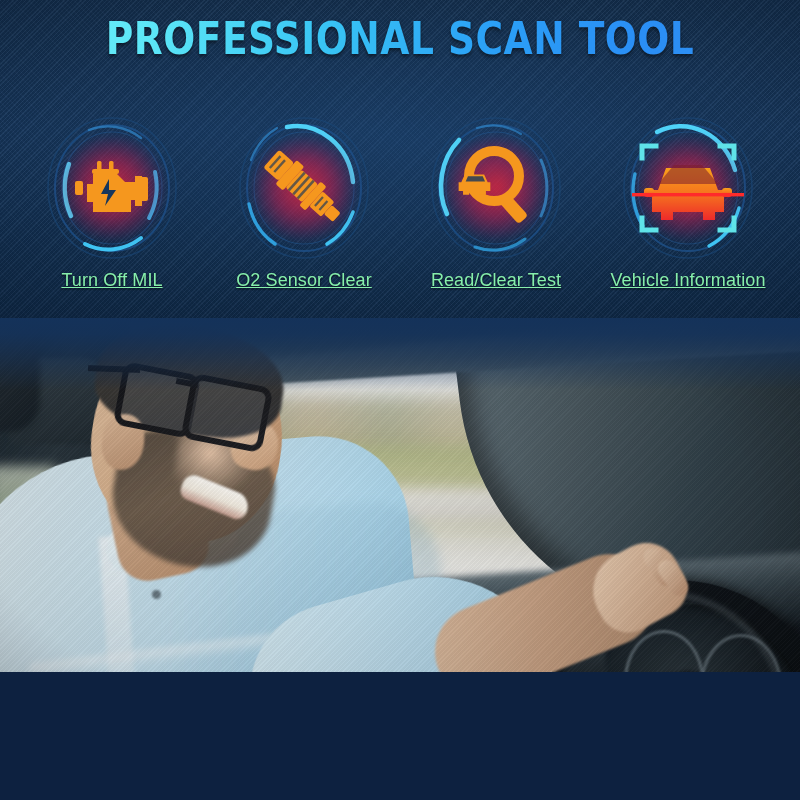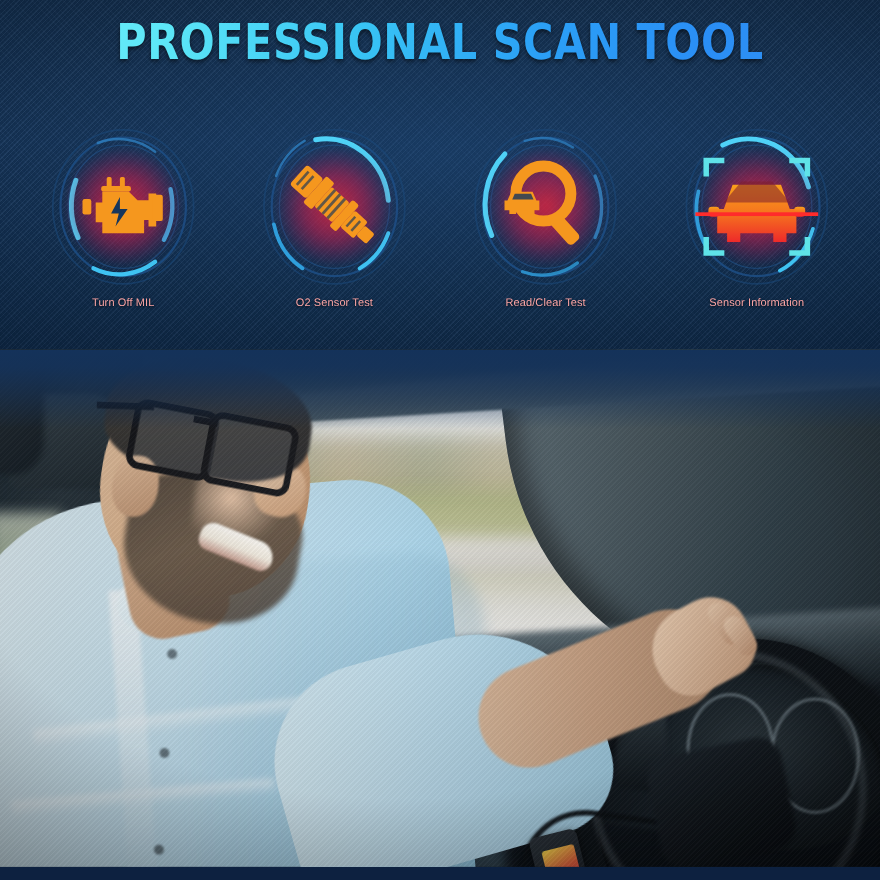--- a/index.html
+++ b/index.html
@@ -1,21 +1,21 @@
 <!DOCTYPE html>
 <html><head>
 <meta charset="utf-8">
 <style>
   html,body{margin:0;padding:0;}
   body{
     width:800px;height:800px;overflow:hidden;
     font-family:"Liberation Sans", sans-serif;
     background:#0d2140;
   }
-  #poster{position:relative;width:800px;height:788px;overflow:hidden;}
+  #poster{position:relative;width:800px;height:672px;overflow:hidden;}
 
   
   .carbon-panel{
     position:absolute;left:0;top:0;width:800px;height:340px;
     background:
       repeating-linear-gradient(135deg,
         rgba(255,255,255,.045) 0px, rgba(255,255,255,.045) 1px,
         rgba(0,0,0,.10) 1px, rgba(0,0,0,.10) 3px),
       repeating-linear-gradient(45deg,
         rgba(255,255,255,.015) 0px, rgba(255,255,255,.015) 1px,
@@ -65,24 +65,25 @@
   .red-glow{
     position:absolute;left:50%;top:50%;
     width:104px;height:104px;margin:-52px 0 0 -52px;
     border-radius:50%;
     background:radial-gradient(circle,rgba(238,36,60,.80) 0%,rgba(205,26,75,.55) 38%,rgba(140,24,78,.24) 62%,rgba(22,54,92,0) 78%);
     filter:blur(4px);
   }
   .glyph svg{position:relative;}
   .feature-label{
     margin-top:6px;
-    color:#fca5a5;font-size:10px;
+    color:#86efac;font-size:18px;
     text-shadow:0 1px 2px rgba(0,0,0,.75);
     white-space:nowrap;
     letter-spacing:.1px;
+    text-decoration:underline;
   }
 
   
   .photo{
     position:absolute;left:0;top:318px;width:800px;height:482px;overflow:hidden;
     background:#0a1422;
   }
   .ph{position:absolute;}
 
   
@@ -472,21 +473,21 @@
               <rect x="47" y="40" width="2.6" height="24"></rect>
               <rect x="53" y="40" width="2.6" height="24"></rect>
               <rect x="12" y="44" width="2.4" height="16"></rect>
               <rect x="18" y="44" width="2.4" height="16"></rect>
               <rect x="71" y="46" width="2.2" height="12"></rect>
               <rect x="77" y="46" width="2.2" height="12"></rect>
             </g>
           </svg>
         </div>
       </div>
-      <div class="feature-label">O2 Sensor Test</div>
+      <div class="feature-label">O2 Sensor Clear</div>
     </div>
 
     <div class="feature">
       <div class="dial">
         <svg width="150" height="152" viewBox="0 0 150 152">
           <ellipse cx="75" cy="76" rx="57" ry="63" fill="none" stroke="#1d4f86" stroke-width="2" opacity=".85"></ellipse>
           <ellipse cx="75" cy="76" rx="64" ry="70" fill="none" stroke="#1b4778" stroke-width="1.6" opacity=".6"></ellipse>
           <ellipse cx="75" cy="76" rx="50" ry="56" fill="none" stroke="#1f5b97" stroke-width="1.2" opacity=".5"></ellipse>
           <path d="M 38 28 A 57 63 0 0 0 26 102" fill="none" stroke="#4fd2f7" stroke-width="4.6" stroke-linecap="round"></path>
           <path d="M 120 48 A 57 63 0 0 1 120 104" fill="none" stroke="#2e8cc9" stroke-width="3" stroke-linecap="round" opacity=".85"></path>
@@ -539,21 +540,21 @@
             <g stroke="#5fe3e8" stroke-width="5" fill="none" stroke-linecap="square">
               <path d="M10 22 v-12 h14"></path>
               <path d="M102 22 v-12 h-14"></path>
               <path d="M10 82 v12 h14"></path>
               <path d="M102 82 v12 h-14"></path>
             </g>
             <rect x="0" y="57" width="112" height="3.4" fill="#ff2b2b"></rect>
           </svg>
         </div>
       </div>
-      <div class="feature-label">Sensor Information</div>
+      <div class="feature-label">Vehicle Information</div>
     </div>
 
   </div>
 
   <div class="photo">
 
     <div class="ph outside"></div>
     <div class="ph out-trees"></div>
     <div class="ph out-field"></div>
     <div class="ph out-road"></div>

